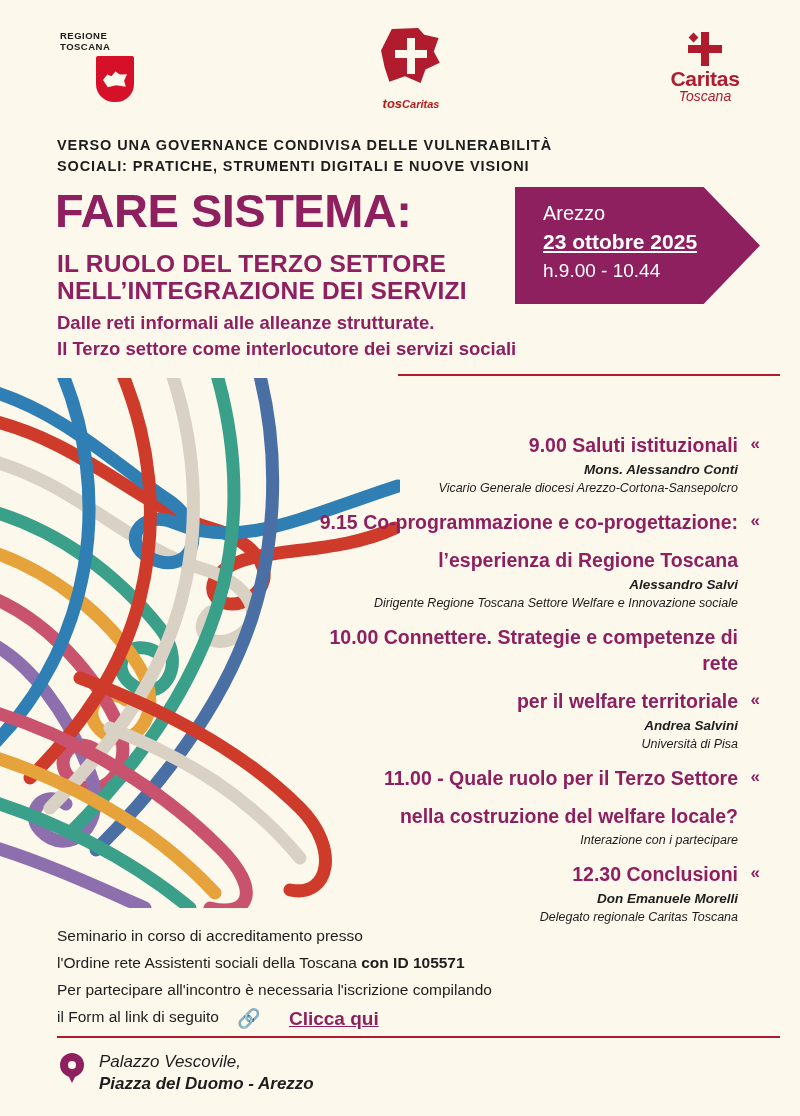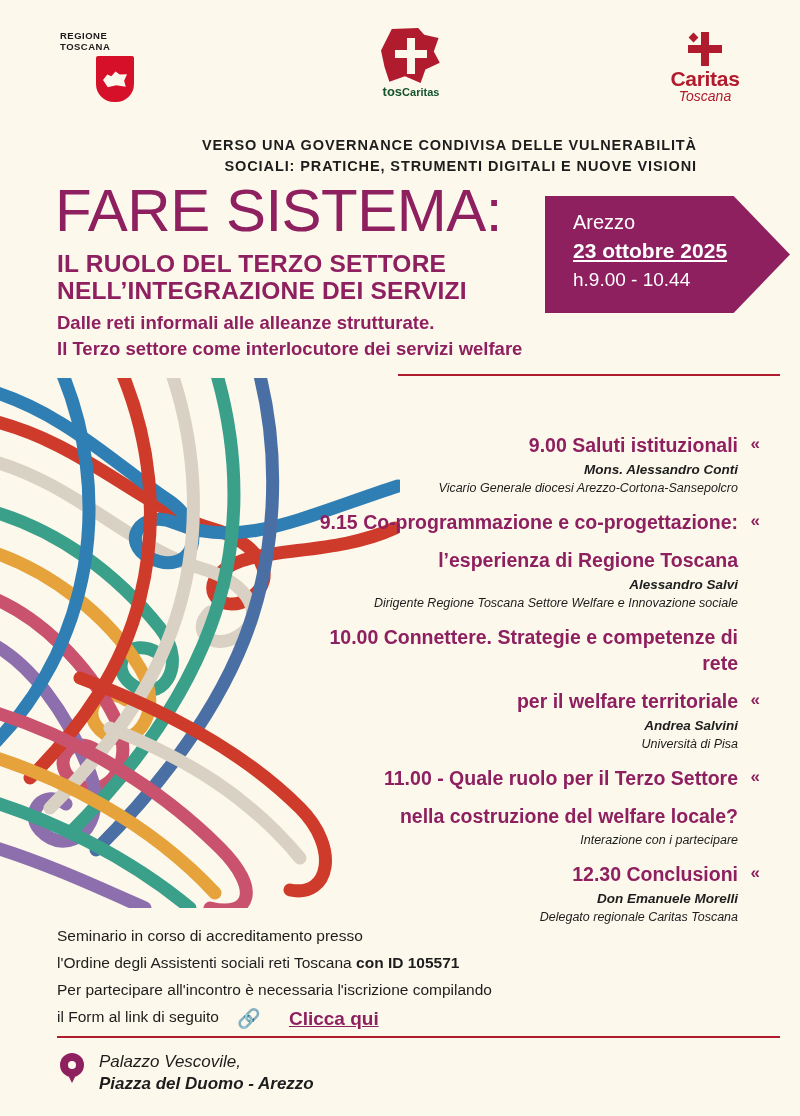--- a/index.html
+++ b/index.html
@@ -93,23 +93,24 @@
   .logo-toscaritas .tc-mark .cross-h {
     position: absolute;
     left: 14px;
     top: 22px;
     width: 32px;
     height: 8px;
     background: #fdf8ec;
   }
   .logo-toscaritas .tc-label {
     font-size: 13px;
-    color: #14532d;
-    font-weight: bold;
-    margin-top: 0;
+    color: #b91c1c;
+    font-weight: bold;
+    font-style: italic;
+    margin-top: 12px;
     letter-spacing: 0px;
   }
   .logo-toscaritas .tc-label .small {
     font-size: 11px;
   }
 
   .logo-caritas {
     position: absolute;
     left: 650px;
     top: 10px;
@@ -154,28 +155,27 @@
     position: absolute;
     left: 57px;
     top: 135px;
     width: 640px;
     font-size: 14.5px;
     font-weight: bold;
     letter-spacing: 0.9px;
     color: #1d1d1d;
     line-height: 21px;
     text-transform: uppercase;
-    text-align: right;
   }
   .maintitle {
     position: absolute;
     left: 55px;
     top: 186px;
-    font-size: 60px;
-    font-weight: normal;
+    font-size: 47px;
+    font-weight: bold;
     color: #8e2060;
     letter-spacing: -0.5px;
     line-height: 50px;
   }
   .subtitle {
     position: absolute;
     left: 57px;
     top: 250px;
     width: 520px;
     font-size: 24.5px;
@@ -192,29 +192,28 @@
     font-size: 18.5px;
     font-weight: bold;
     color: #8e2060;
     line-height: 26px;
   }
 
   
   .date-banner {
     position: absolute;
     left: 515px;
-    top: 196px;
+    top: 187px;
     width: 245px;
     height: 117px;
     background: #8e2060;
     color: #ffffff;
     clip-path: polygon(0% 0%, 77% 0%, 100% 50%, 77% 100%, 0% 100%);
     padding: 12px 0 16px 28px;
     box-sizing: border-box;
-    margin-left: 30px;
   }
   .date-banner .city {
     font-size: 20px;
     line-height: 28px;
   }
   .date-banner .date {
     font-size: 21px;
     font-weight: bold;
     line-height: 30px;
     text-decoration: underline;
@@ -423,21 +422,21 @@
 
   <div class="maintitle">FARE SISTEMA:</div>
 
   <div class="subtitle">
     <div>IL RUOLO DEL TERZO SETTORE</div>
     <div>NELL’INTEGRAZIONE DEI SERVIZI</div>
   </div>
 
   <div class="tagline">
     <div>Dalle reti informali alle alleanze strutturate.</div>
-    <div>Il Terzo settore come interlocutore dei servizi welfare</div>
+    <div>Il Terzo settore come interlocutore dei servizi sociali</div>
   </div>
 
   <div class="date-banner">
     <div class="city">Arezzo</div>
     <div class="date">23 ottobre 2025</div>
     <div class="time">h.9.00 - 10.44</div>
   </div>
 
   <div class="rule rule-top"></div>
 
@@ -513,21 +512,21 @@
         <span>12.30 Conclusioni</span>
         <span class="chev">«</span>
       </div>
       <div class="prog-speaker">Don Emanuele Morelli</div>
       <div class="prog-role">Delegato regionale Caritas Toscana</div>
     </div>
   </div>
 
   <div class="info">
     <div>Seminario in corso di accreditamento presso</div>
-    <div><span>l'Ordine degli Assistenti sociali reti Toscana </span><b>con ID 105571</b></div>
+    <div><span>l'Ordine rete Assistenti sociali della Toscana </span><b>con ID 105571</b></div>
     <div>Per partecipare all'incontro è necessaria l'iscrizione compilando</div>
     <div>
       <span>il Form al link di seguito</span>
       <span class="cta">
         <span class="link-icon">🔗</span><span class="link-text">Clicca qui</span>
       </span>
     </div>
   </div>
 
   <div class="rule rule-bottom"></div>

